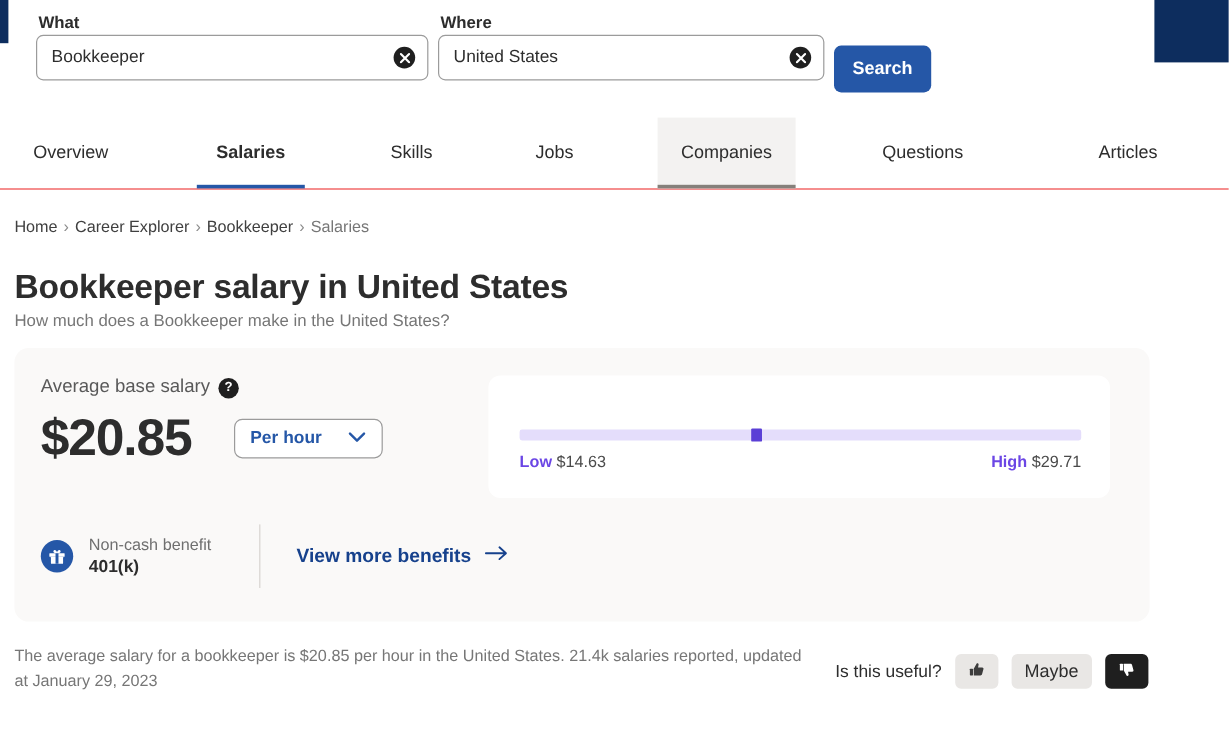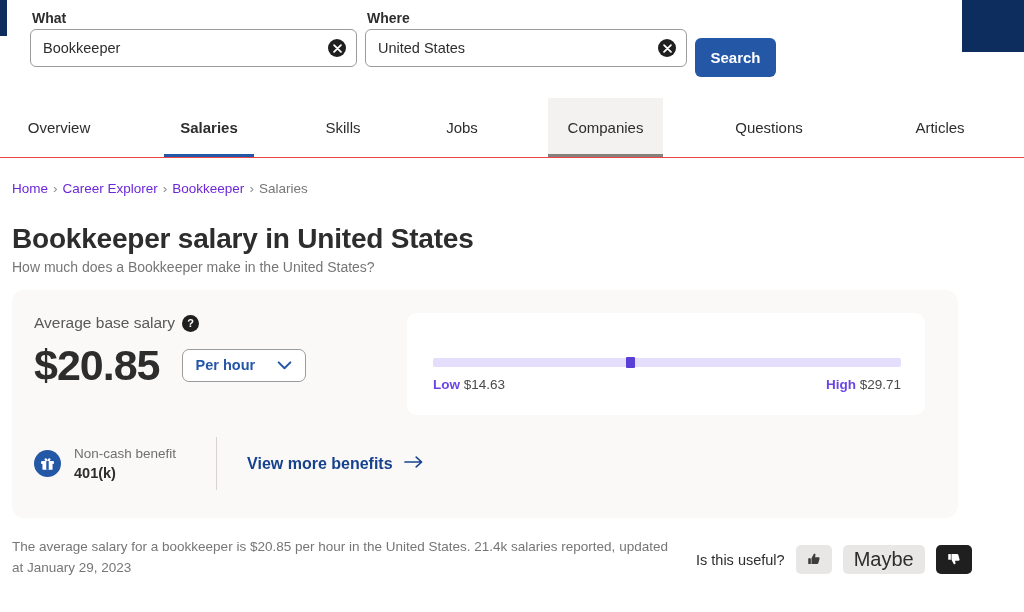--- a/index.html
+++ b/index.html
@@ -89,21 +89,21 @@
     height: 3px; background: #85807b;
   }
 
   
   .breadcrumb {
     position: absolute; left: 12px; top: 181px;
     font-size: 13.5px; color: #767676; line-height: 16px;
     white-space: nowrap;
   }
   .breadcrumb a {
-    color: #6d28d9; text-decoration: none; cursor: pointer;
+    color: #404040; text-decoration: none; cursor: pointer;
   }
   .breadcrumb .sep { color: #8d8d8d; margin: 0 5px; }
   .breadcrumb .current { color: #767676; }
 
   
   .page-title {
     position: absolute; left: 12px; top: 222px;
     margin: 0; font-size: 28px; font-weight: 700;
     color: #2d2d2d; letter-spacing: -0.2px; line-height: 34px;
   }
@@ -135,21 +135,21 @@
     display: flex; align-items: center; gap: 22px;
   }
   .amount {
     font-size: 43px; font-weight: 700; color: #2d2d2d;
     letter-spacing: -1px; line-height: 50px;
   }
   .period-select {
     display: flex; align-items: center; gap: 22px;
     height: 33px; padding: 0 13px;
     border: 1px solid #9b9b9b; border-radius: 7px;
-    background: #fff; cursor: pointer;
+    background: #fff; cursor: pointer; margin-left: 13px;
   }
   .period-select .lbl {
     font-size: 14.5px; font-weight: 700; color: #2557a7;
   }
   .period-select .chev { display: block; }
 
   
   .range-panel {
     position: absolute; left: 395px; top: 23px;
     width: 518px; height: 102px;
@@ -212,21 +212,21 @@
   .useful {
     position: absolute; left: 696px; top: 545px;
     display: flex; align-items: center; gap: 11px;
   }
   .useful-label { font-size: 14.5px; color: #2d2d2d; }
   .useful-btn {
     height: 29px; min-width: 36px; padding: 0 11px;
     background: #e9e7e5; border: 0; border-radius: 5px;
     display: flex; align-items: center; justify-content: center;
     cursor: pointer; font-family: "Liberation Sans", sans-serif;
-    font-size: 20px; color: #2d2d2d;
+    font-size: 15px; color: #2d2d2d;
   }
   .useful-btn.dark { background: #1f1f1f; }
 </style>
 </head>
 <body>
 
 <div class="page">
 
   <div class="navy-left"></div>
   <div class="navy-right"></div>

